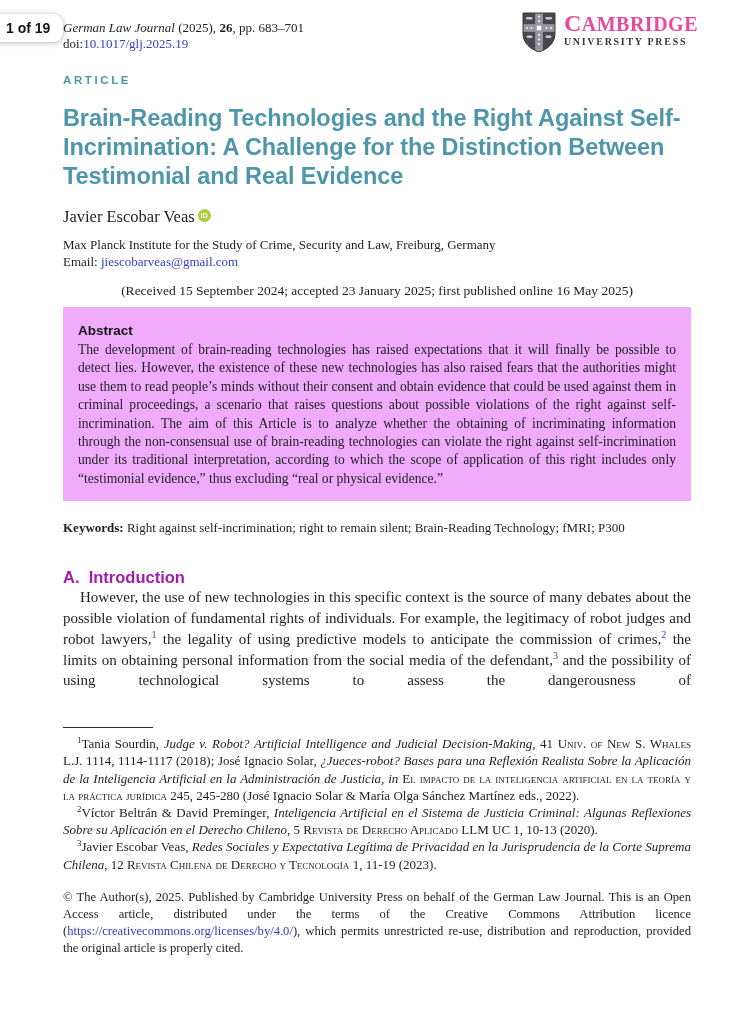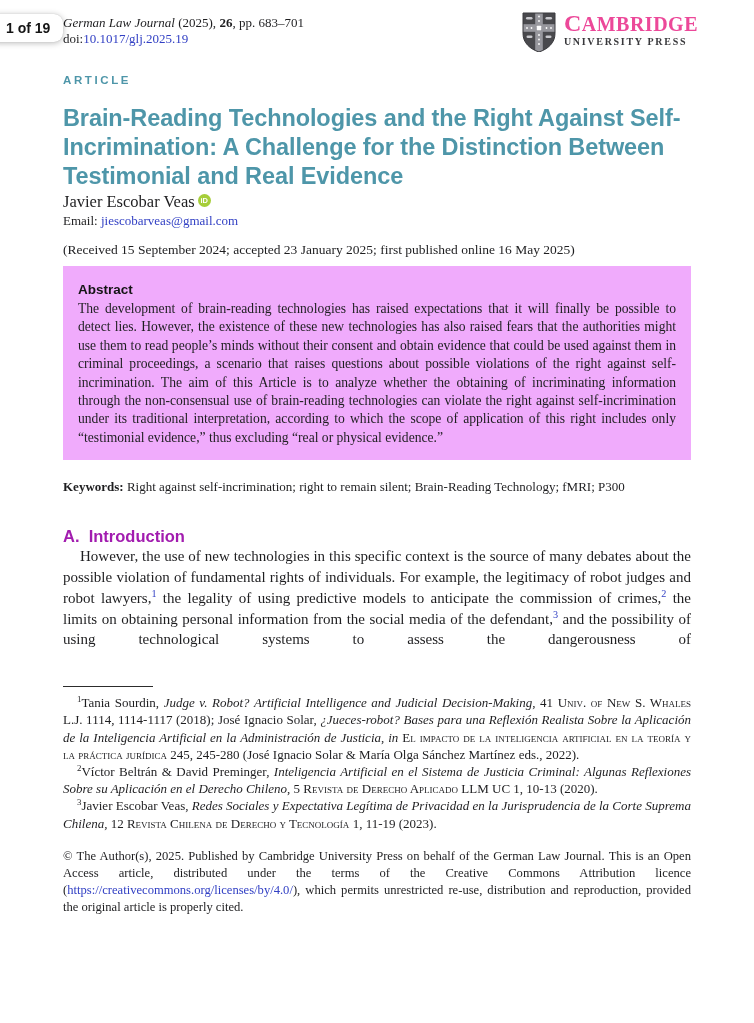--- a/index.html
+++ b/index.html
@@ -16,21 +16,21 @@
     position:absolute;left:-14px;top:14px;z-index:9;
     background:#ffffff;border-radius:9px;
     box-shadow:0 1px 6px rgba(0,0,0,.28),0 0 1px rgba(0,0,0,.18);
     padding:6px 13px 6px 20px;
     font-family:"Liberation Sans", sans-serif;
     font-weight:700;font-size:14px;color:#151515;
   }
 
   
   .header-row{
-    display:flex;justify-content:space-between;align-items:center;
+    display:flex;justify-content:space-between;align-items:flex-end;
     padding:10px 56px 0 63px;
   }
   .citation{font-size:13px;line-height:16px;color:#1e1e20;}
   .s-i{font-style:italic;}
   .s-b{font-weight:700;}
   .s-sc{font-variant:small-caps;}
   .s-l{color:#3240c4;}
   .s-sup{vertical-align:super;font-size:0.68em;line-height:0;}
   .s-fn{vertical-align:super;font-size:0.68em;line-height:0;color:#3240c4;}
 
@@ -52,30 +52,30 @@
   .kicker{
     margin-top:22px;
     font-family:"Liberation Sans", sans-serif;font-weight:700;
     font-size:11.5px;letter-spacing:2.6px;color:#4e96a9;
   }
   .title{
     margin:18px 0 0 0;
     font-family:"Liberation Sans", sans-serif;font-weight:700;
     font-size:23.5px;line-height:29px;color:#4e96a9;letter-spacing:-0.1px;
   }
-  .author-line{margin-top:1px;font-size:16.5px;}
+  .author-line{margin-top:16px;font-size:16.5px;}
   .orcid{
     display:inline-block;width:13px;height:13px;border-radius:50%;
     background:#a6ce39;color:#fff;text-align:center;
     font:700 7.5px/13px "Liberation Sans", sans-serif;
     margin-left:3px;vertical-align:4px;cursor:pointer;
   }
   .affiliation{margin-top:9px;font-size:13px;line-height:17px;}
   .email-line{font-size:13px;line-height:17px;}
-  .dates{margin-top:13px;font-size:13.5px;}
+  .dates{margin-top:13px;font-size:13.5px;text-align:center;}
 
   
   .abstract{
     margin-top:8px;background:#f0abfc;
     padding:16px 15px 13px 15px;
   }
   .abstract-heading{
     font-family:"Liberation Sans", sans-serif;font-weight:700;
     font-size:13.5px;color:#141414;margin-bottom:3px;
   }
@@ -163,20 +163,21 @@
   </div>
 
   <div class="content">
 
     <div class="kicker">ARTICLE</div>
 
     <h1 class="title">Brain-Reading Technologies and the Right Against Self-Incrimination: A Challenge for the Distinction Between Testimonial and Real Evidence</h1>
 
     <div class="author-line"><span>Javier Escobar Veas</span><span class="orcid">iD</span></div>
 
+    <div class="affiliation">Max Planck Institute for the Study of Crime, Security and Law, Freiburg, Germany</div>
     <div class="email-line"><span>Email: </span><span class="s-l">jiescobarveas@gmail.com</span></div>
 
     <div class="dates">(Received 15 September 2024; accepted 23 January 2025; first published online 16 May 2025)</div>
 
     <div class="abstract">
       <div class="abstract-heading">Abstract</div>
       <p class="abstract-text">The development of brain-reading technologies has raised expectations that it will finally be possible to detect lies. However, the existence of these new technologies has also raised fears that the authorities might use them to read people’s minds without their consent and obtain evidence that could be used against them in criminal proceedings, a scenario that raises questions about possible violations of the right against self-incrimination. The aim of this Article is to analyze whether the obtaining of incriminating information through the non-consensual use of brain-reading technologies can violate the right against self-incrimination under its traditional interpretation, according to which the scope of application of this right includes only “testimonial evidence,” thus excluding “real or physical evidence.”</p>
     </div>
 
     <div class="keywords"><span class="s-b">Keywords:</span><span> Right against self-incrimination; right to remain silent; Brain-Reading Technology; fMRI; P300</span></div>

